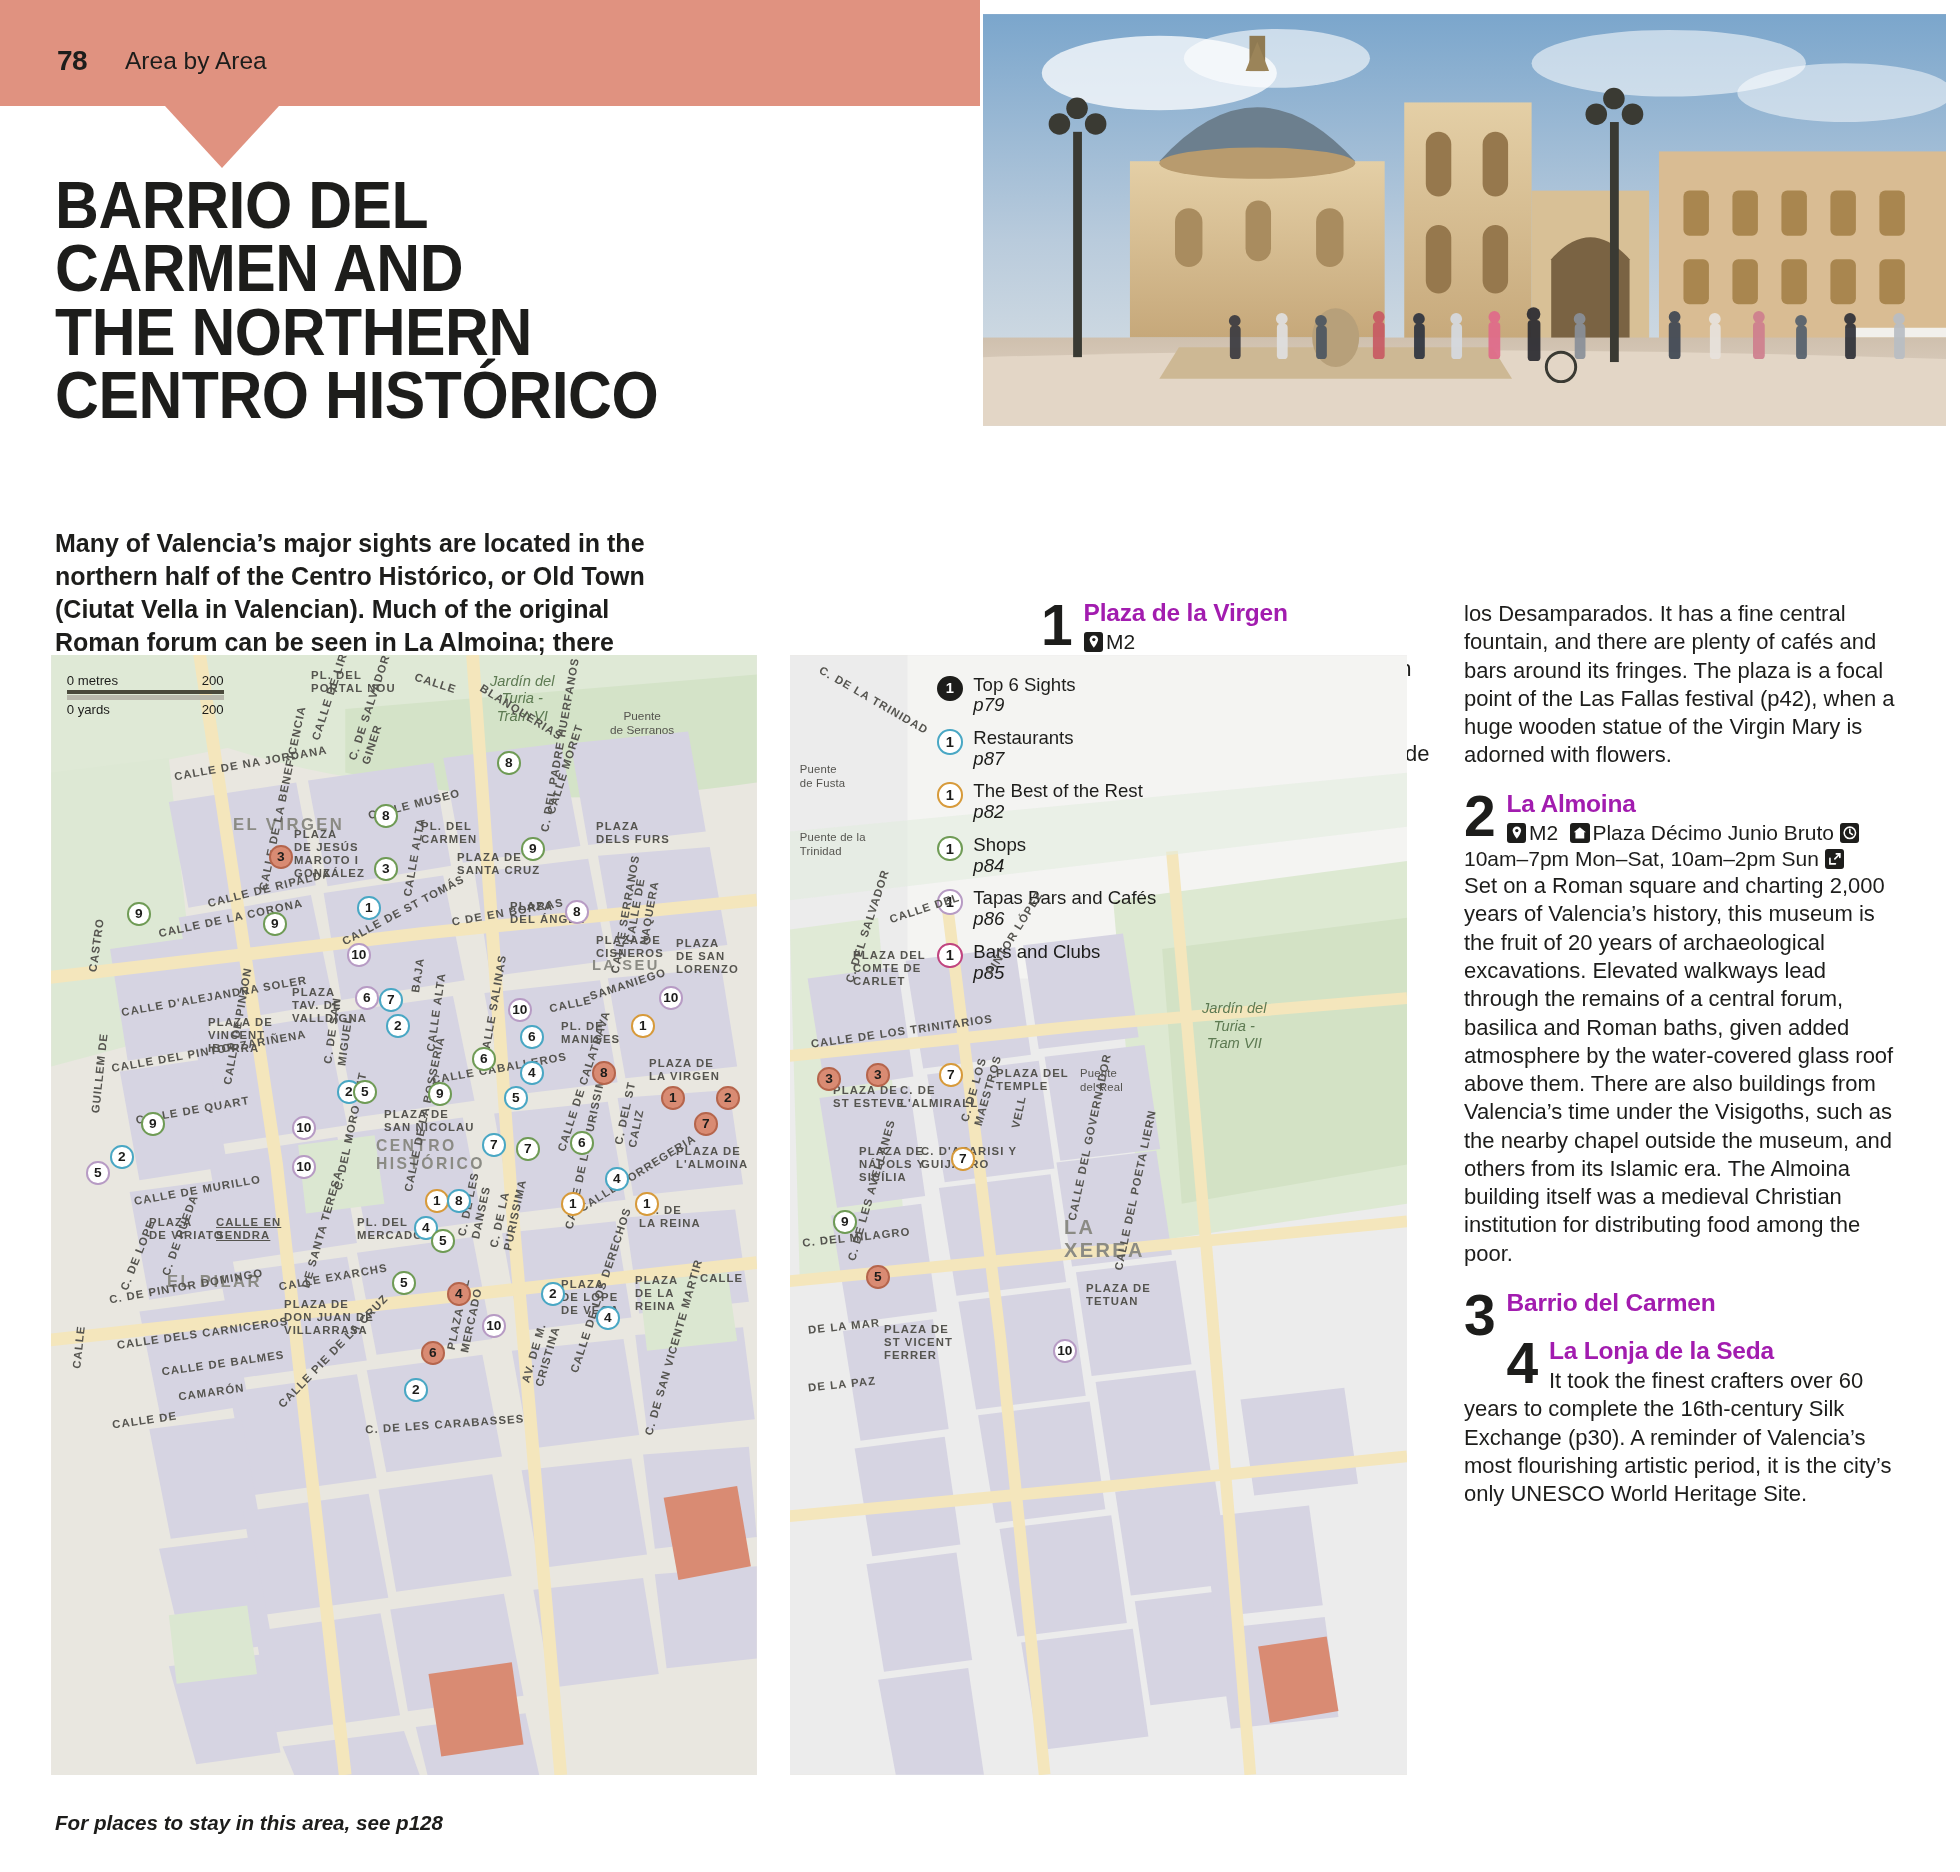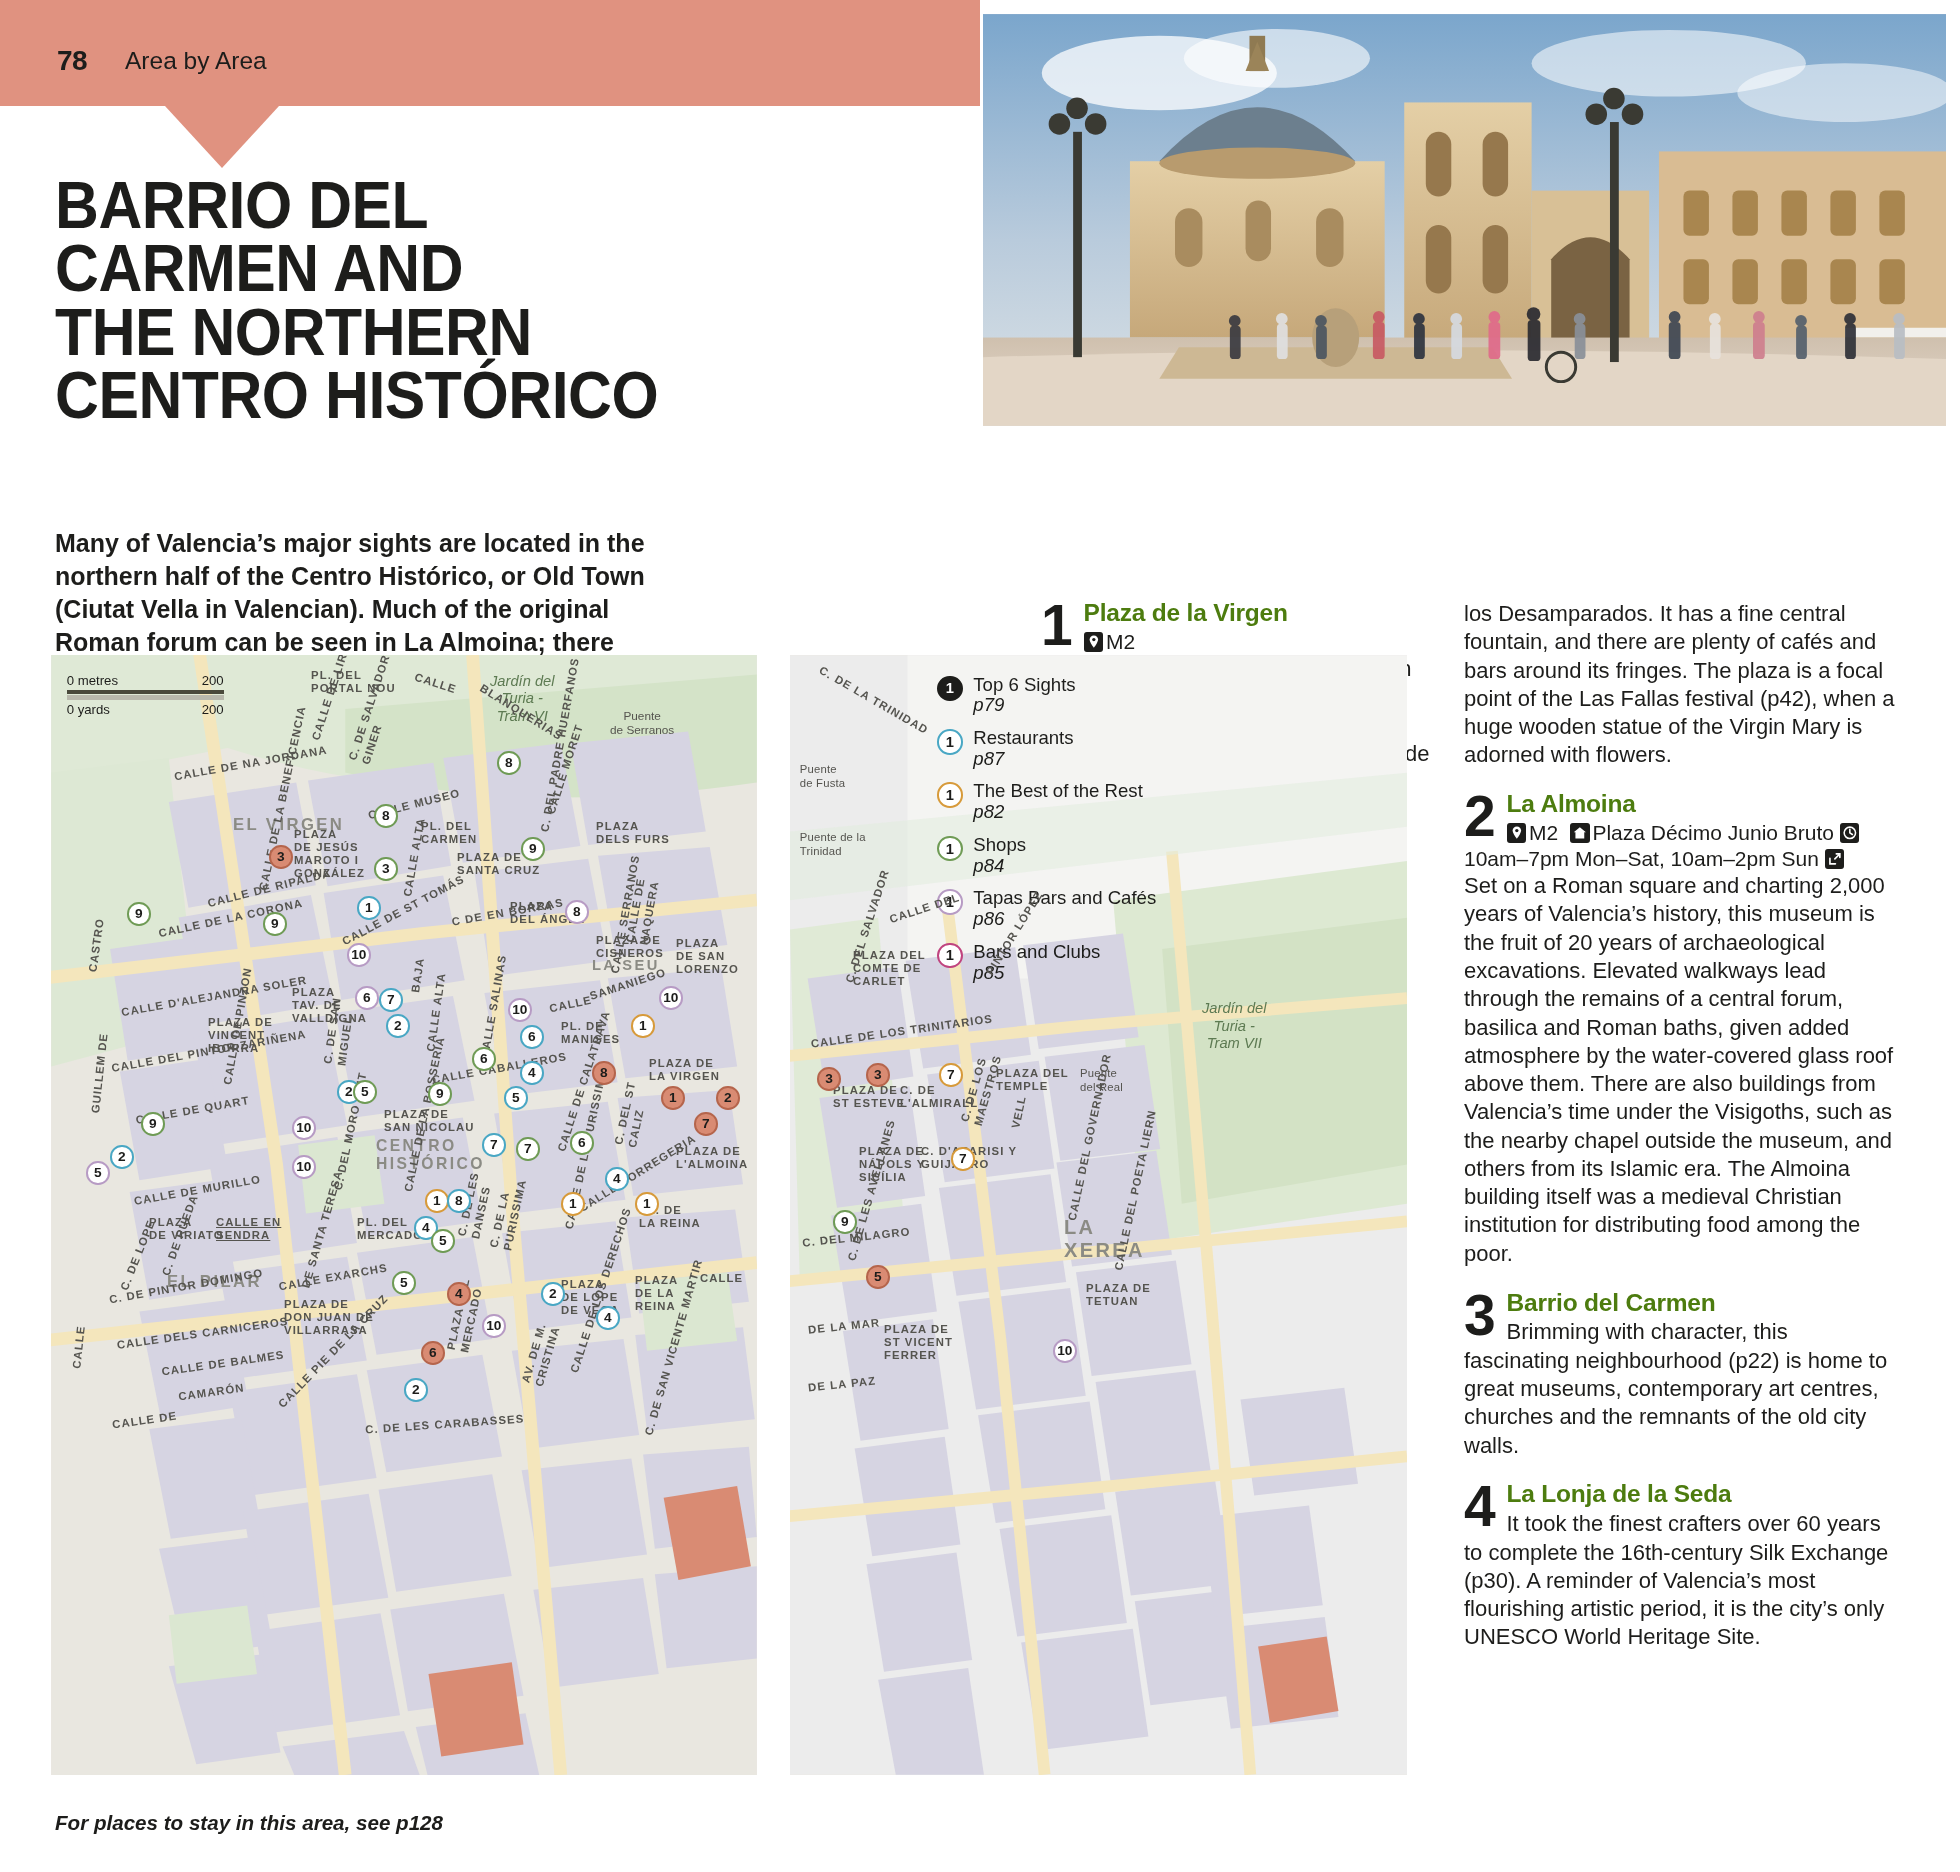--- a/index.html
+++ b/index.html
@@ -66,21 +66,21 @@
   .col-a { left: 1041px; top: 600px; width: 392px; }
   .col-b { left: 1464px; top: 600px; width: 431px; }
 
   .entry { position: relative; margin-bottom: 21.6px; }
   .entry .bignum {
     float: left; font-size: 57px; line-height: 0.82; font-weight: bold;
     color: #1d1d1b; margin-right: 10.8px; margin-top: 2px;
     font-family: "Liberation Sans", sans-serif;
   }
   .entry h3 {
-    font-size: 24.5px; font-weight: bold; color: #4d7c0f;
+    font-size: 24.5px; font-weight: bold; color: #a21caf;
     line-height: 1.1; margin-bottom: 2px; letter-spacing: -0.2px;
   }
   .entry .meta { font-size: 21px; line-height: 1.24; color: #1d1d1b; }
   .entry .body { font-size: 22px; line-height: 1.285; color: #1d1d1b; clear: none; }
 
   
   .ico {
     display: inline-block; width: 19.6px; height: 19.6px;
     background: #1d1d1b; border-radius: 2.9px;
     vertical-align: -2.9px; position: relative; margin-right: 2.9px;
@@ -352,21 +352,20 @@
               <path d="M3 7.5v5.6h5.6" stroke="#fff" stroke-width="1.7" fill="none" stroke-linecap="round"></path>
             </svg>
         </span>
       </div>
       <div class="body">Set on a Roman square and charting 2,000 years of Valencia’s history, this museum is the fruit of 20 years of archaeological excavations. Elevated walkways lead through the remains of a central forum, basilica and Roman baths, given added atmosphere by the water-covered glass roof above them. There are also buildings from Valencia’s time under the Visigoths, such as the nearby chapel outside the museum, and others from its Islamic era. The Almoina building itself was a medieval Christian institution for distributing food among the poor.</div>
     </div>
 
     <div class="entry">
       <span class="bignum">3</span>
       <h3>Barrio del Carmen</h3>
-      <div class="body">Brimming with character, this fascinating neighbourhood (p22) is home to great museums, contemporary art centres, churches and the remnants of the old city walls.</div>
     </div>
 
     <div class="entry">
       <span class="bignum">4</span>
       <h3>La Lonja de la Seda</h3>
       <div class="body">It took the finest crafters over 60 years to complete the 16th-century Silk Exchange (p30). A reminder of Valencia’s most flourishing artistic period, it is the city’s only UNESCO World Heritage Site.</div>
     </div>
   </div>
 
   <div class="map map-left">

